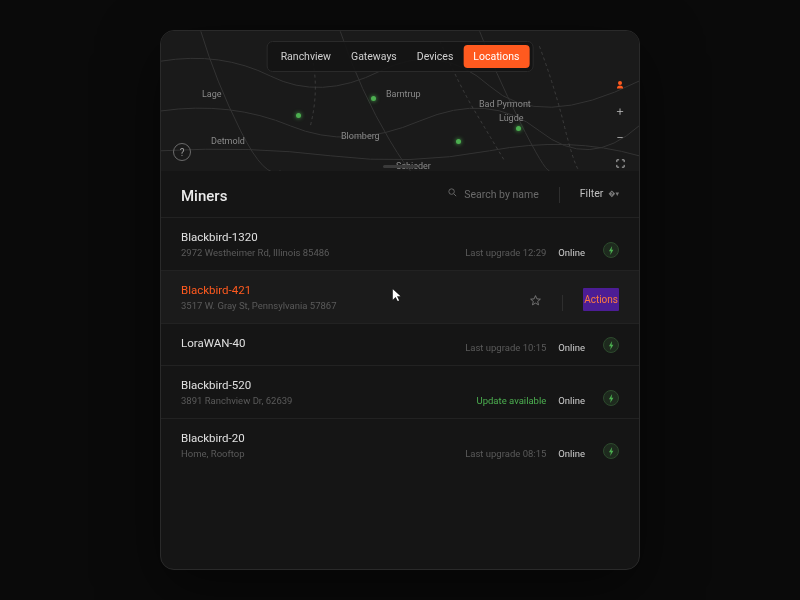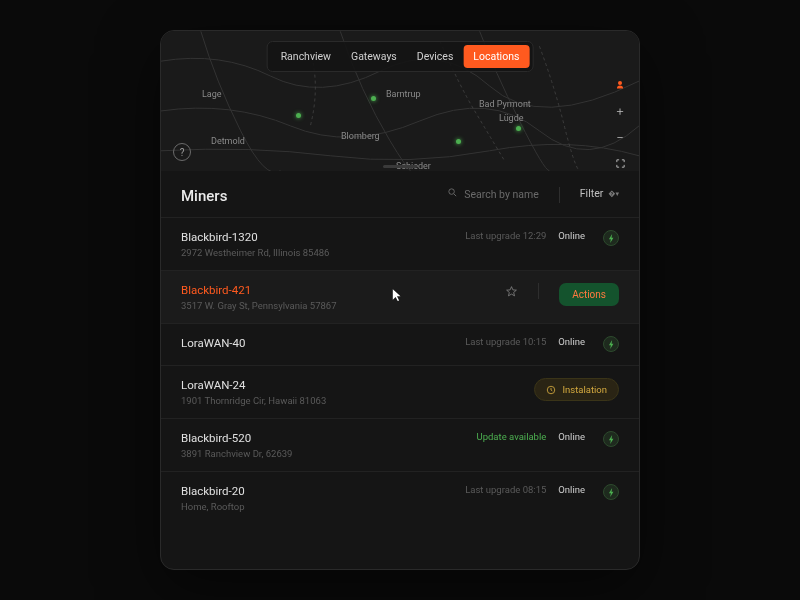--- a/index.html
+++ b/index.html
@@ -20,34 +20,34 @@
 
   .list-header{display:flex;align-items:flex-start;padding:16px 20px 12px;gap:10px}
   .list-title{font-size:15px;color:#eaeaea;font-weight:500;flex:1}
   .search{display:flex;align-items:center;gap:6px;color:#6a6a6a;font-size:10.5px}
   .search-icon svg{width:11px;height:11px;stroke:#6a6a6a}
   .vdiv{width:1px;height:16px;background:#2e2e2e;margin:0 10px}
   .filter{display:flex;align-items:center;gap:5px;color:#c0c0c0;font-size:10.5px;cursor:pointer}
   .chev{font-size:7px;color:#7a7a7a}
 
   .rows{flex:1;overflow:hidden;display:flex;flex-direction:column}
-  .row{padding:12px 20px;border-top:1px solid #222;display:flex;align-items:flex-start;gap:10px;position:relative}
+  .row{padding:12px 20px;border-top:1px solid #222;display:flex;align-items:flex-end;gap:10px;position:relative}
   .row-main{flex:1;min-width:0}
   .row-name{font-size:11.5px;color:#e0e0e0;margin-bottom:3px}
   .row.hover .row-name{color:#ff5a1f}
   .row.hover{background:#1b1b1b}
   .row-addr{font-size:9.5px;color:#5a5a5a}
   .row-meta{font-size:9.5px;color:#5a5a5a;white-space:nowrap}
   .row-status{font-size:9.5px;color:#d0d0d0;margin-left:2px}
   .row-update{font-size:9.5px;color:#4caf50}
   .bolt{width:16px;height:16px;border-radius:50%;background:#1e2a1e;border:1px solid #2d4a2d;display:flex;align-items:center;justify-content:center;margin-left:8px}
   .bolt svg{width:7px;height:9px}
   .star{color:#8a8a8a;cursor:pointer}
   .star svg{width:13px;height:13px;fill:none;stroke:#8a8a8a;stroke-width:1.4}
-  .actions-btn{background:#14532d;color:#ff7a3f;border:none;font-size:10px;padding:6px 13px;border-radius:7px;cursor:pointer}
+  .actions-btn{background:#4c1d95;color:#ff7a3f;border:none;font-size:10px;padding:6px 1px;border-radius:1px;cursor:pointer}
   .badge-inst{display:flex;align-items:center;gap:6px;background:#2a2414;border:1px solid #3a3418;color:#d4a93f;font-size:9.5px;padding:5px 11px;border-radius:12px}
   .badge-inst svg{width:10px;height:10px}
   .cursor{position:absolute;left:230px;top:50%;transform:translateY(-50%);pointer-events:none}
   .cursor svg{width:12px;height:14px}
 </style>
 </head>
 <body>
 
 <div class="panel">
 
@@ -161,33 +161,20 @@
         <span class="row-meta">Last upgrade 10:15</span>
         <span class="row-status">Online</span>
         <div class="bolt">
           <svg viewBox="0 0 10 14" fill="#4caf50">
             <path d="M6 0L1 8h3l-1 6 5-8H5z"></path>
           </svg>
         </div>
       </div>
       <div class="row">
         <div class="row-main">
-          <div class="row-name">LoraWAN-24</div>
-          <div class="row-addr">1901 Thornridge Cir, Hawaii 81063</div>
-        </div>
-        <div class="badge-inst">
-          <svg viewBox="0 0 24 24" fill="none" stroke="#d4a93f" stroke-width="2">
-            <circle cx="12" cy="12" r="9"></circle>
-            <path d="M12 7v5l3 2"></path>
-          </svg>
-          <span>Instalation</span>
-        </div>
-      </div>
-      <div class="row">
-        <div class="row-main">
           <div class="row-name">Blackbird-520</div>
           <div class="row-addr">3891 Ranchview Dr, 62639</div>
         </div>
         <span class="row-update">Update available</span>
         <span class="row-status">Online</span>
         <div class="bolt">
           <svg viewBox="0 0 10 14" fill="#4caf50">
             <path d="M6 0L1 8h3l-1 6 5-8H5z"></path>
           </svg>
         </div>

